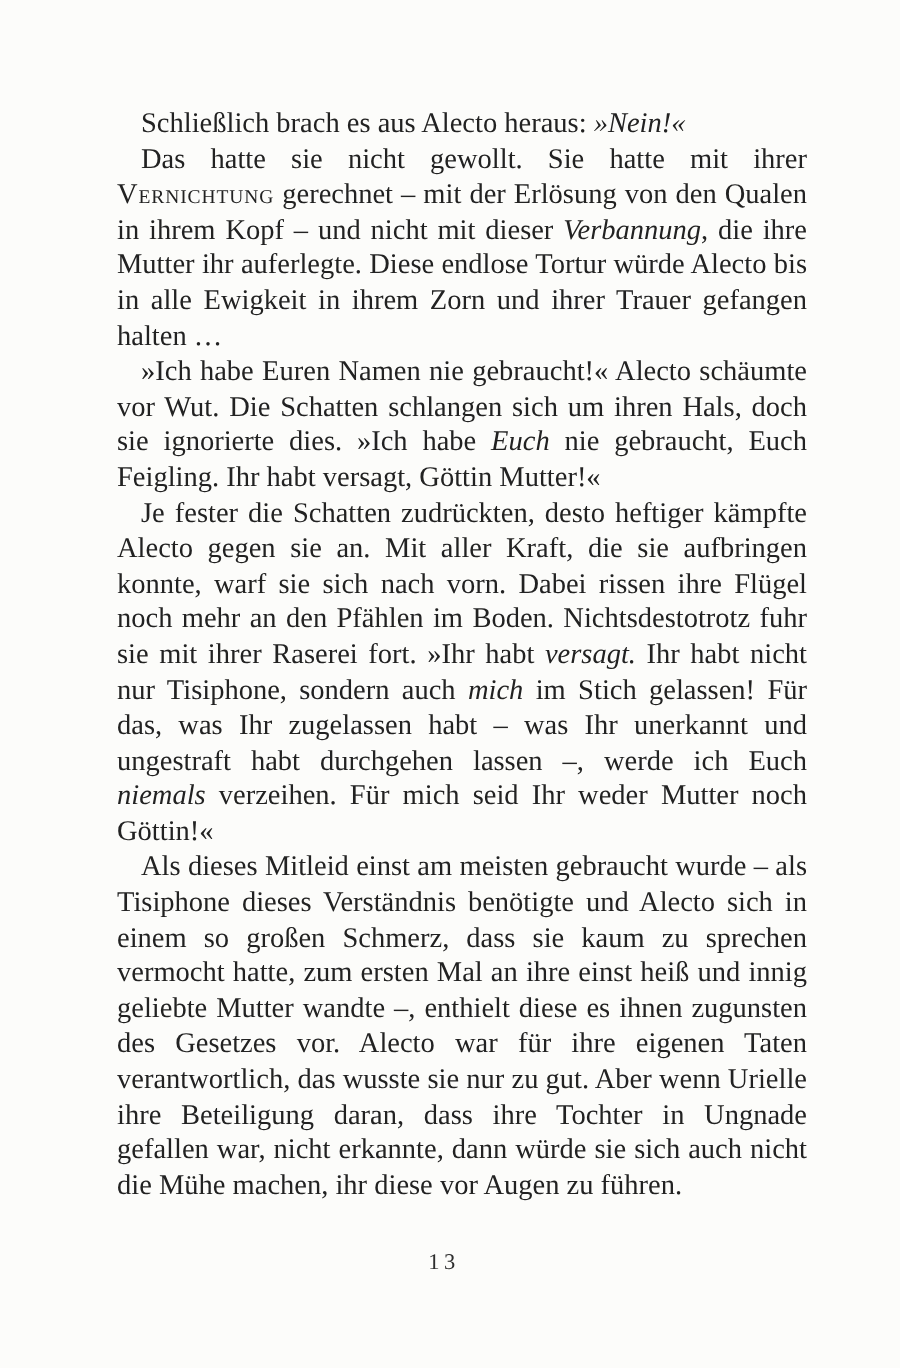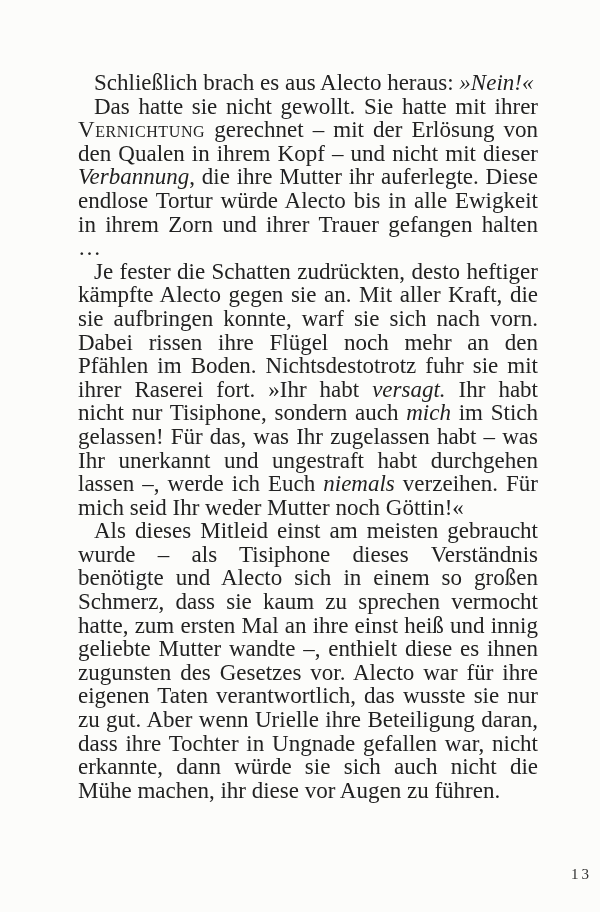--- a/index.html
+++ b/index.html
@@ -26,51 +26,52 @@
     position: absolute;
     left: 78px;
     top: 71px;
     width: 460px;
   }
   .para {
     margin: 0;
     padding: 0;
     text-indent: 16px;
     font-family: "Liberation Serif", "DejaVu Serif", serif;
-    font-size: 23px;
+    font-size: 19px;
     line-height: 23.6px;
     text-align: justify;
     color: var(--text-color);
   }
   .run-normal {
     font-style: normal;
   }
   .run-italic {
     font-style: italic;
   }
   .run-smallcaps {
     font-variant: small-caps;
     letter-spacing: 0.6px;
   }
   .page-number {
     position: absolute;
-    top: 866px;
+    top: 834px;
     left: 0;
     width: 592px;
-    text-align: right;
+    text-align: center;
     font-family: "Liberation Serif", "DejaVu Serif", serif;
     font-size: 15px;
     letter-spacing: 3px;
     color: #2e2e2e;
   }
 </style>
 </head>
 <body>
 
 <div class="page">
   <div class="text-block">
       <p class="para"><span class="run-normal">Schließlich brach es aus Alecto heraus: </span><span class="run-italic">»Nein!«</span></p>
       <p class="para"><span class="run-normal">Das hatte sie nicht gewollt. Sie hatte mit ihrer </span><span class="run-smallcaps">Vernichtung</span><span class="run-normal"> gerechnet – mit der Erlösung von den Qualen in ihrem Kopf – und nicht mit dieser </span><span class="run-italic">Verbannung</span><span class="run-normal">, die ihre Mutter ihr auferlegte. Diese endlose Tortur würde Alecto bis in alle Ewigkeit in ihrem Zorn und ihrer Trauer gefangen halten …</span></p>
+      <p class="para"><span class="run-normal">»Ich habe Euren Namen nie gebraucht!« Alecto schäumte vor Wut. Die Schatten schlangen sich um ihren Hals, doch sie ignorierte dies. »Ich habe </span><span class="run-italic">Euch</span><span class="run-normal"> nie gebraucht, Euch Feigling. Ihr habt versagt, Göttin Mutter!«</span></p>
       <p class="para"><span class="run-normal">Je fester die Schatten zudrückten, desto heftiger kämpfte Alecto gegen sie an. Mit aller Kraft, die sie aufbringen konnte, warf sie sich nach vorn. Dabei rissen ihre Flügel noch mehr an den Pfählen im Boden. Nichtsdestotrotz fuhr sie mit ihrer Raserei fort. »Ihr habt </span><span class="run-italic">versagt.</span><span class="run-normal"> Ihr habt nicht nur Tisiphone, sondern auch </span><span class="run-italic">mich</span><span class="run-normal"> im Stich gelassen! Für das, was Ihr zugelassen habt – was Ihr unerkannt und ungestraft habt durchgehen lassen –, werde ich Euch </span><span class="run-italic">niemals</span><span class="run-normal"> verzeihen. Für mich seid Ihr weder Mutter noch Göttin!«</span></p>
       <p class="para"><span class="run-normal">Als dieses Mitleid einst am meisten gebraucht wurde – als Tisiphone dieses Verständnis benötigte und Alecto sich in einem so großen Schmerz, dass sie kaum zu sprechen vermocht hatte, zum ersten Mal an ihre einst heiß und innig geliebte Mutter wandte –, enthielt diese es ihnen zugunsten des Gesetzes vor. Alecto war für ihre eigenen Taten verantwortlich, das wusste sie nur zu gut. Aber wenn Urielle ihre Beteiligung daran, dass ihre Tochter in Ungnade gefallen war, nicht erkannte, dann würde sie sich auch nicht die Mühe machen, ihr diese vor Augen zu führen.</span></p>
     </div>
   <div class="page-number">13</div>
 </div>
 
 </body></html>

